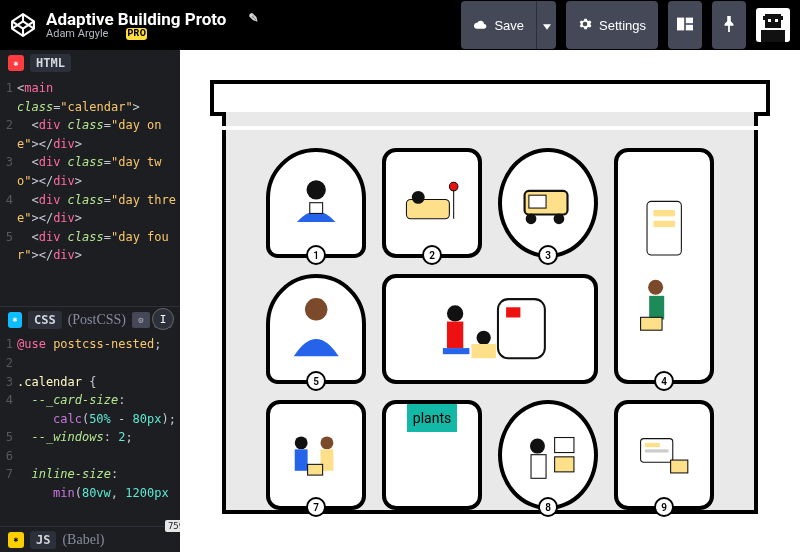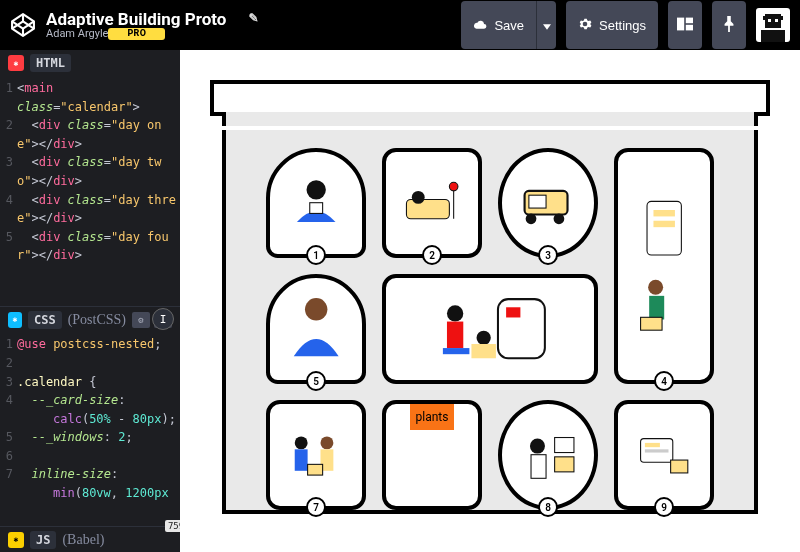--- a/index.html
+++ b/index.html
@@ -5,22 +5,22 @@
   * { box-sizing: border-box; margin: 0; padding: 0; }
   html, body { width: 800px; height: 552px; overflow: hidden; font-family: -apple-system, "Segoe UI", Roboto, sans-serif; background: #131417; color: #fff; }
   
   
   .hdr { height: 50px; background: #000; display: flex; align-items: center; padding: 0 10px; gap: 10px; }
   .logo { width: 26px; height: 26px; display: flex; align-items: center; justify-content: center; }
   .logo svg { width: 26px; height: 26px; }
   .title-block { flex: 0 0 auto; display: flex; flex-direction: column; line-height: 1.1; }
   .title-row { display: flex; align-items: center; gap: 22px; font-weight: 700; font-size: 17px; color: #fff; }
   .pencil { font-size: 12px; opacity: .85; }
-  .author-row { display: flex; align-items: center; gap: 0; font-size: 11px; color: #b7bbc8; }
-  .pro { background: #ffdd40; color: #000; font-weight: 800; border-radius: 3px; padding: 1px 19px; font-size: 9px; letter-spacing: .3px; }
+  .author-row { display: flex; align-items: center; gap: 18px; font-size: 11px; color: #b7bbc8; }
+  .pro { background: #ffdd40; color: #000; font-weight: 800; border-radius: 3px; padding: 1px 1px; font-size: 9px; letter-spacing: .3px; }
   .spacer { flex: 1; }
   .btn { background: #444857; border: 0; border-radius: 4px; color: #fff; height: 48px; padding: 0 12px; display: flex; align-items: center; gap: 7px; font-size: 13px; cursor: pointer; }
   .btn-split { display: flex; }
   .btn-split .btn:first-child { border-radius: 4px 0 0 4px; }
   .drop { width: 20px; padding: 0; display:flex; align-items:center; justify-content:center; border-left: 1px solid #2c303a; border-radius: 0 4px 4px 0; }
   .icon-btn { width: 34px; justify-content: center; padding: 0; }
   .avatar { width: 34px; height: 34px; background: #fff; border-radius: 3px; display:flex; align-items:flex-end; justify-content:center; overflow:hidden; }
   
   
   .body { display:flex; height: calc(552px - 50px); }
@@ -57,21 +57,21 @@
   .roof { height:36px; border:4px solid #000; background:#fff; position:relative; }
   .roof::after{content:""; position:absolute; left:8px; right:8px; bottom:-14px; height:14px; border-left:4px solid #000; border-right:4px solid #000; background:#e9e9e9;}
   .facade { margin:14px 12px 0; border:4px solid #000; border-top:0; background:#e9e9e9; padding:18px 0 0 0; display:grid; grid-template-columns: 24px repeat(4, 1fr) 24px; grid-auto-rows: 110px; gap:16px 16px; }
   .gutter { }
   .win { background:#fff; border:4px solid #000; border-radius:14px; position:relative; display:flex; align-items:center; justify-content:center; }
   .win .num { position:absolute; bottom:-11px; left:50%; transform:translateX(-50%); width:20px; height:20px; border-radius:50%; border:2px solid #000; background:#fff; font-size:10px; display:flex; align-items:center; justify-content:center; font-weight:600; color:#000; }
   .arch { border-top-left-radius:60px; border-top-right-radius:60px; }
   .circ { border-radius:50%; }
   .wide { grid-column: span 2; }
   .tall { grid-row: span 2; }
-  .txt { font-size:12px; color:#000; align-self:flex-start; justify-self:flex-start; padding:6px; background:#f97316; }
+  .txt { font-size:14px; color:#000; align-self:flex-start; justify-self:flex-start; padding:6px; background:#14b8a6; }
   
   
   .illus { width:70%; height:70%; position:relative; }
 </style>
 </head>
 <body>
 
 <div class="hdr">
   <div class="logo">
     <svg viewBox="0 0 100 100" fill="none" stroke="#fff" stroke-width="8" stroke-linejoin="round">

